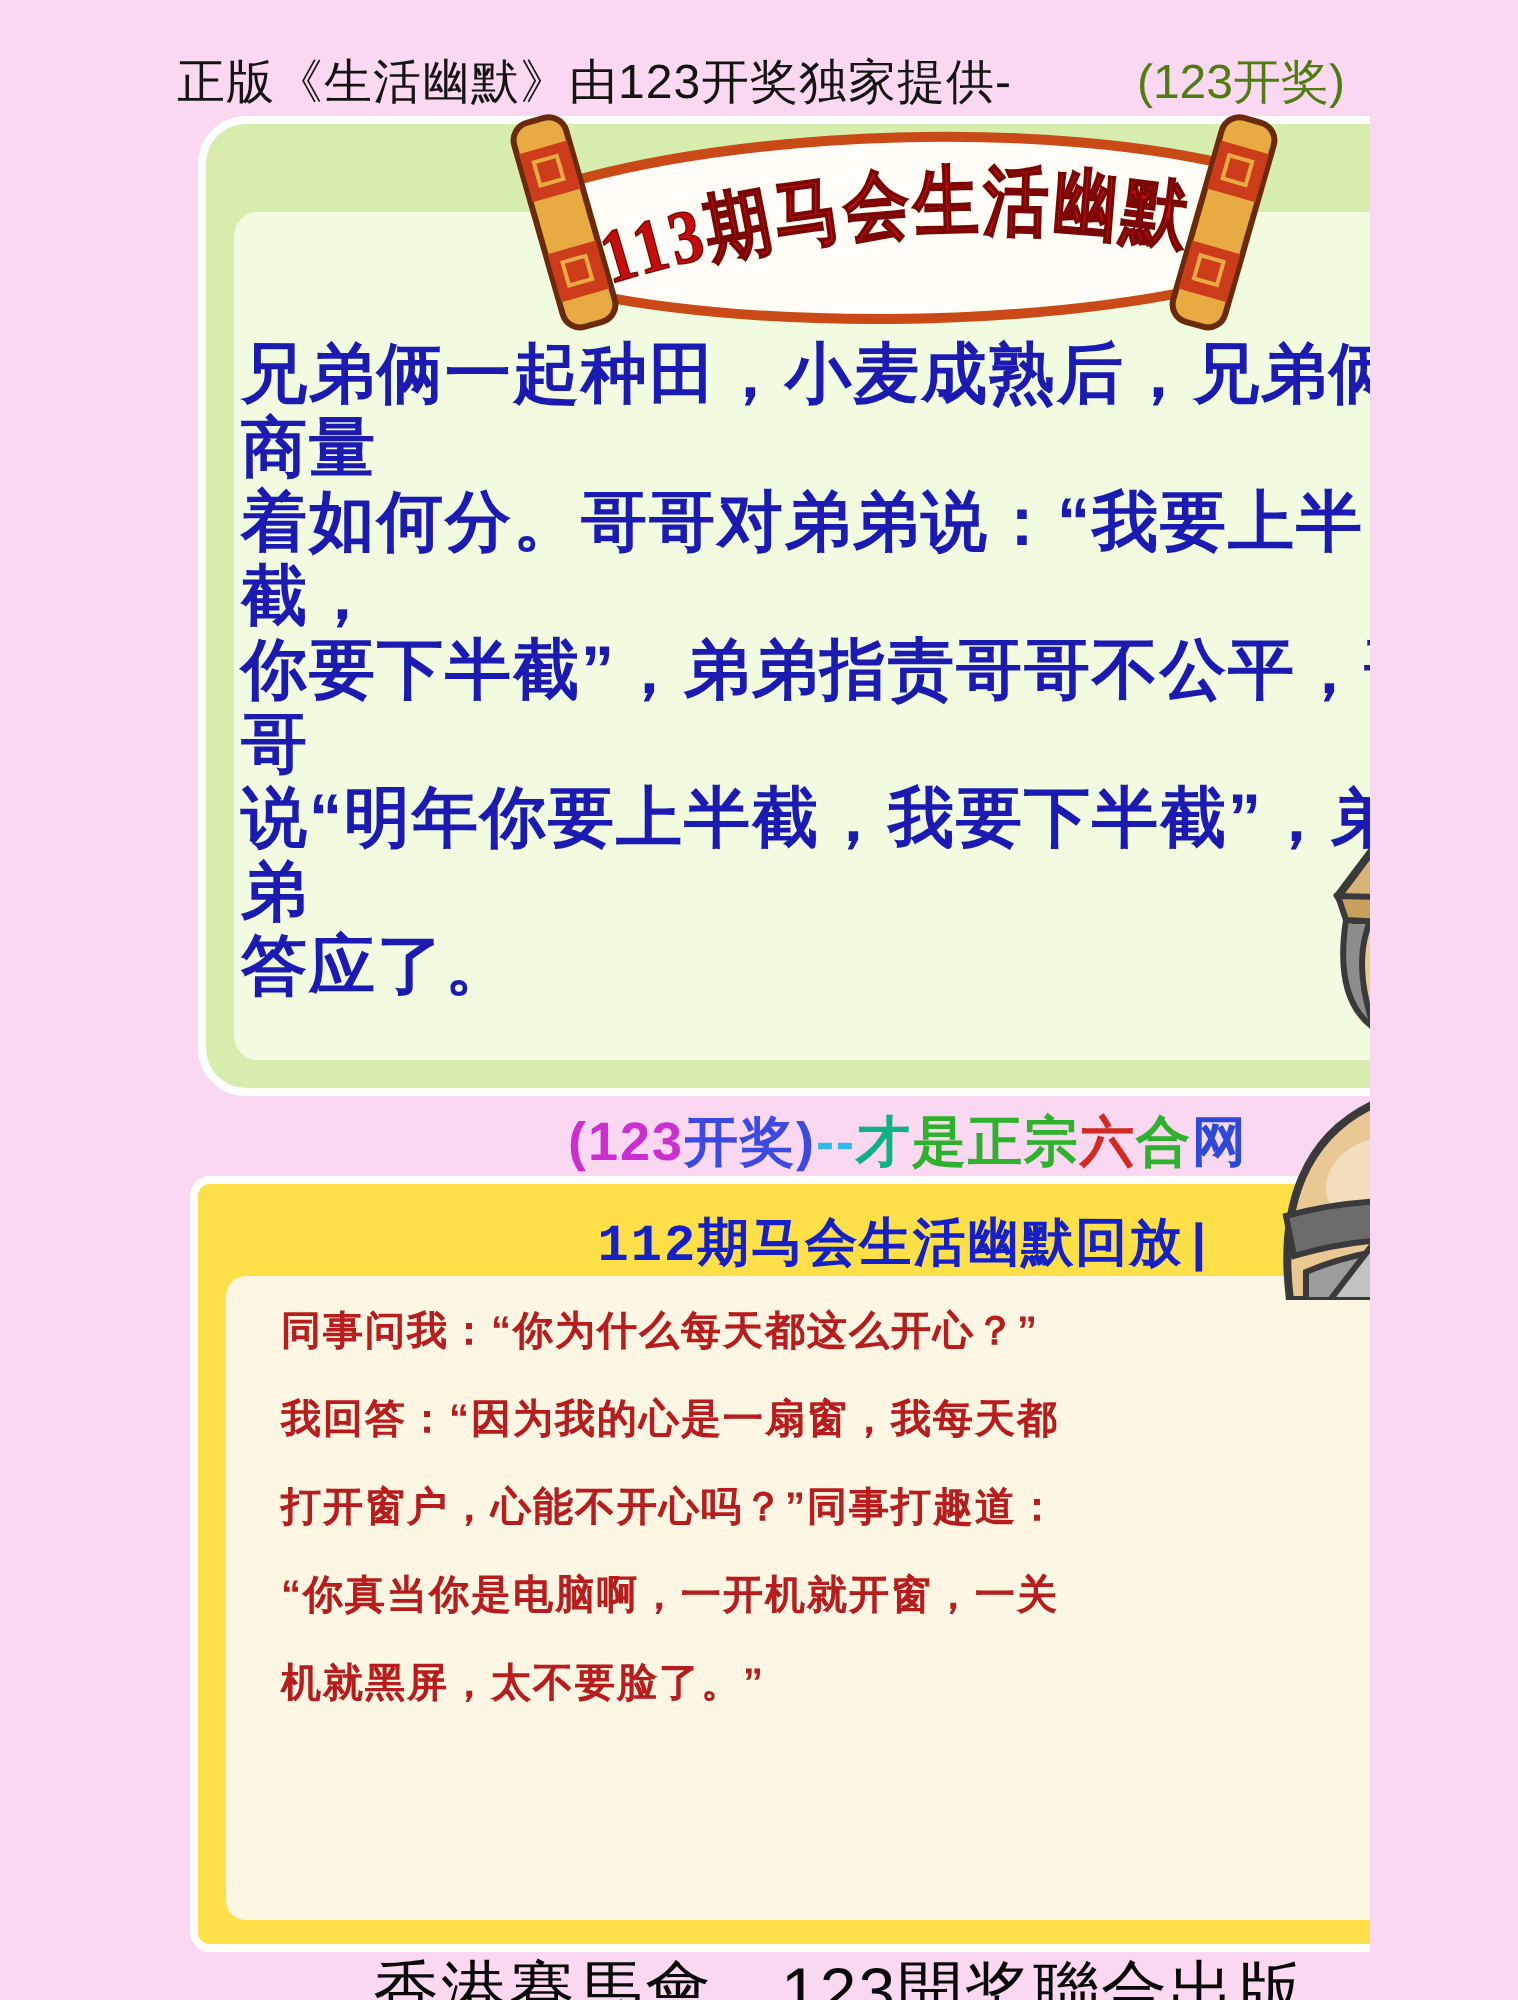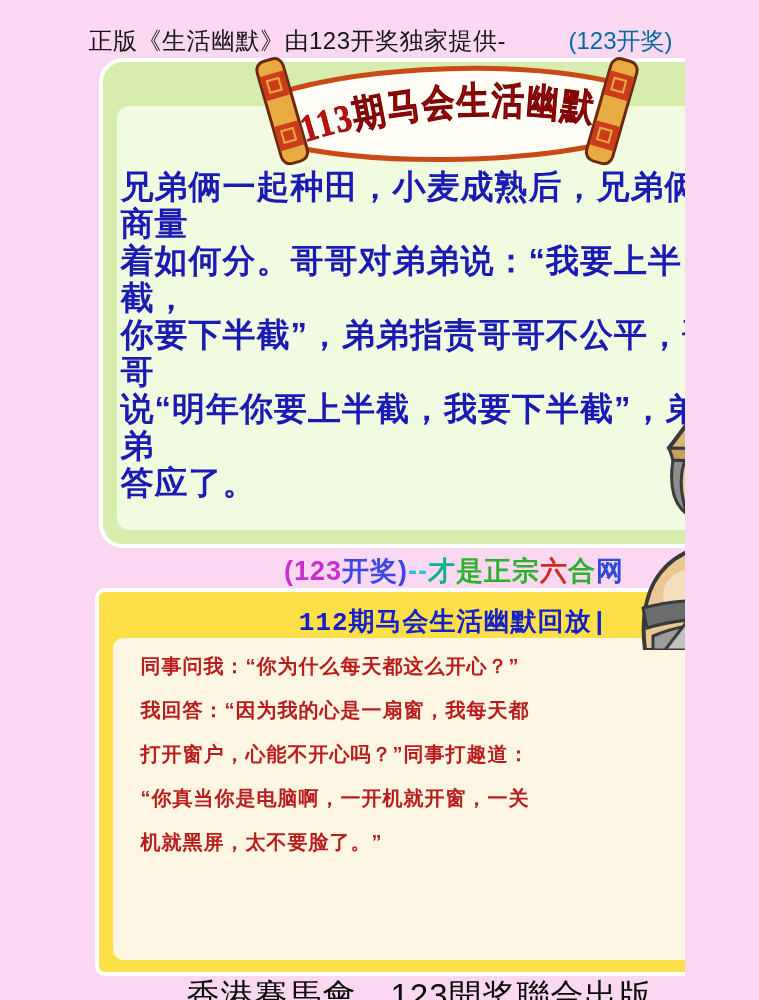--- a/index.html
+++ b/index.html
@@ -1,21 +1,21 @@
 <!DOCTYPE html>
 <html><head>
 <meta charset="utf-8">
 <style>
   html,body{margin:0;padding:0;}
   body{background:#fbd8f1;font-family:"Liberation Sans", sans-serif;}
   .page{position:relative;width:610px;height:1000px;overflow:hidden;background:#fbd8f1;margin:16px auto;}
 
   
   .topbar-left{position:absolute;left:14px;top:9px;font-size:24px;color:#141414;letter-spacing:0.5px;}
-  .topbar-right{position:absolute;right:12px;top:9px;font-size:24px;color:#0369a1;}
+  .topbar-right{position:absolute;right:12px;top:9px;font-size:24px;color:#4d7c0f;}
 
   
   .box1{position:absolute;left:24px;top:42px;width:620px;height:482px;background:#d6edae;border:4px solid #ffffff;border-radius:24px;z-index:0;}
   .box1-inner{position:absolute;left:14px;top:44px;right:14px;bottom:14px;background:#f1fbe0;border-radius:12px;}
   .joke1{position:absolute;left:46px;top:152px;width:600px;font-size:33px;font-weight:bold;color:#1b1bb4;line-height:37px;white-space:pre-line;letter-spacing:1px;z-index:1;}
 
   
   .banner{position:absolute;left:146px;top:40px;width:452px;height:112px;z-index:4;}
 
   

